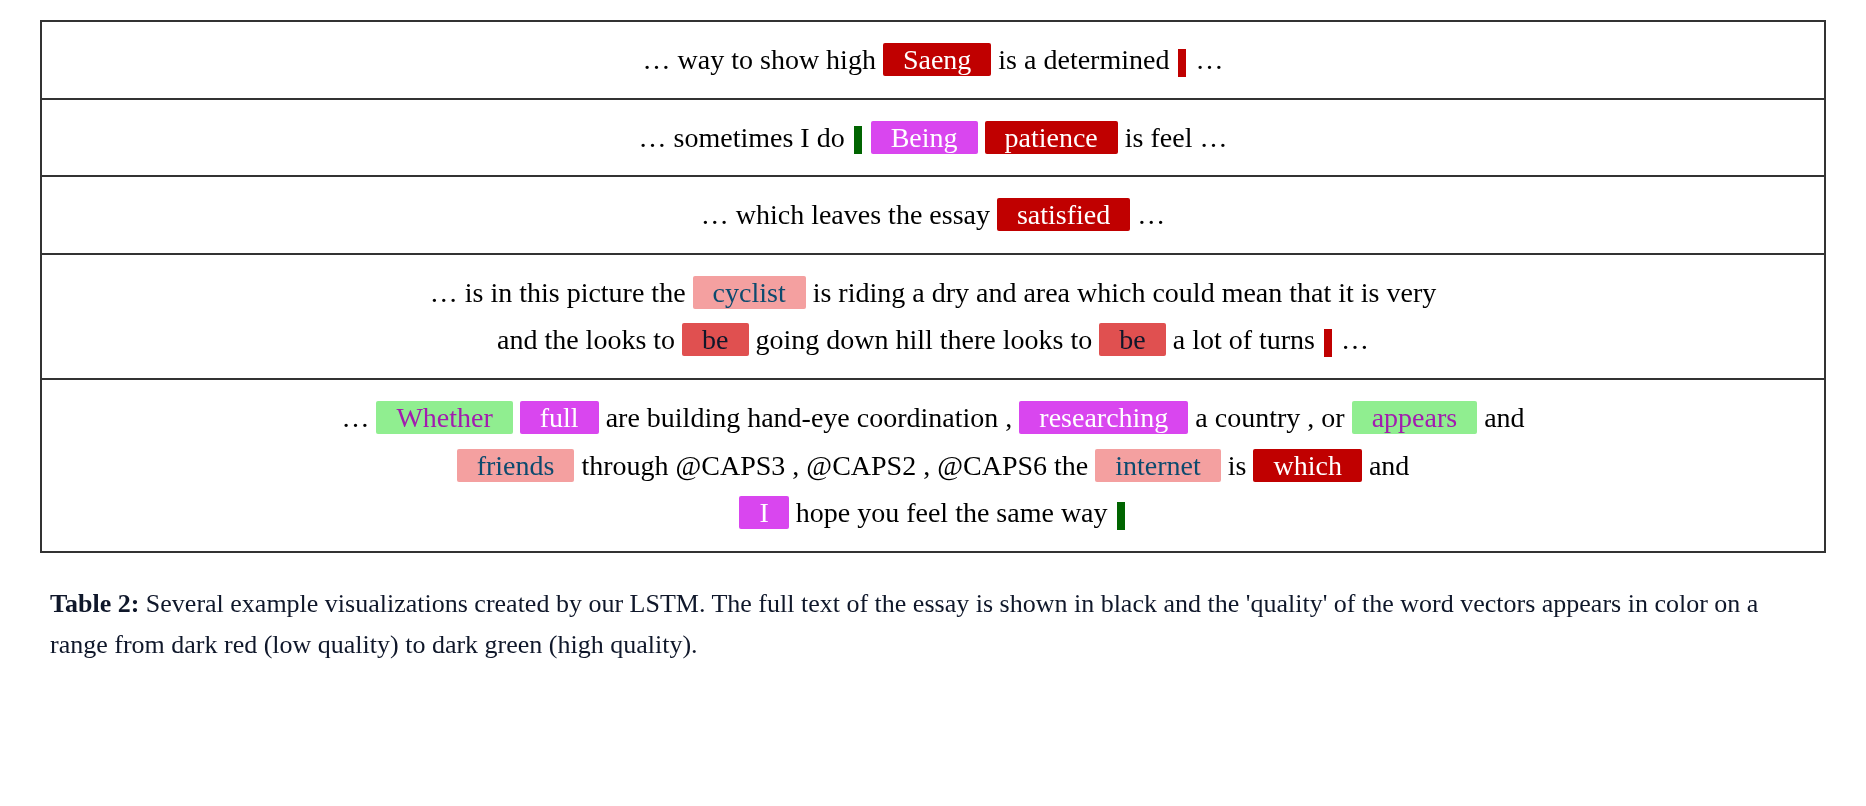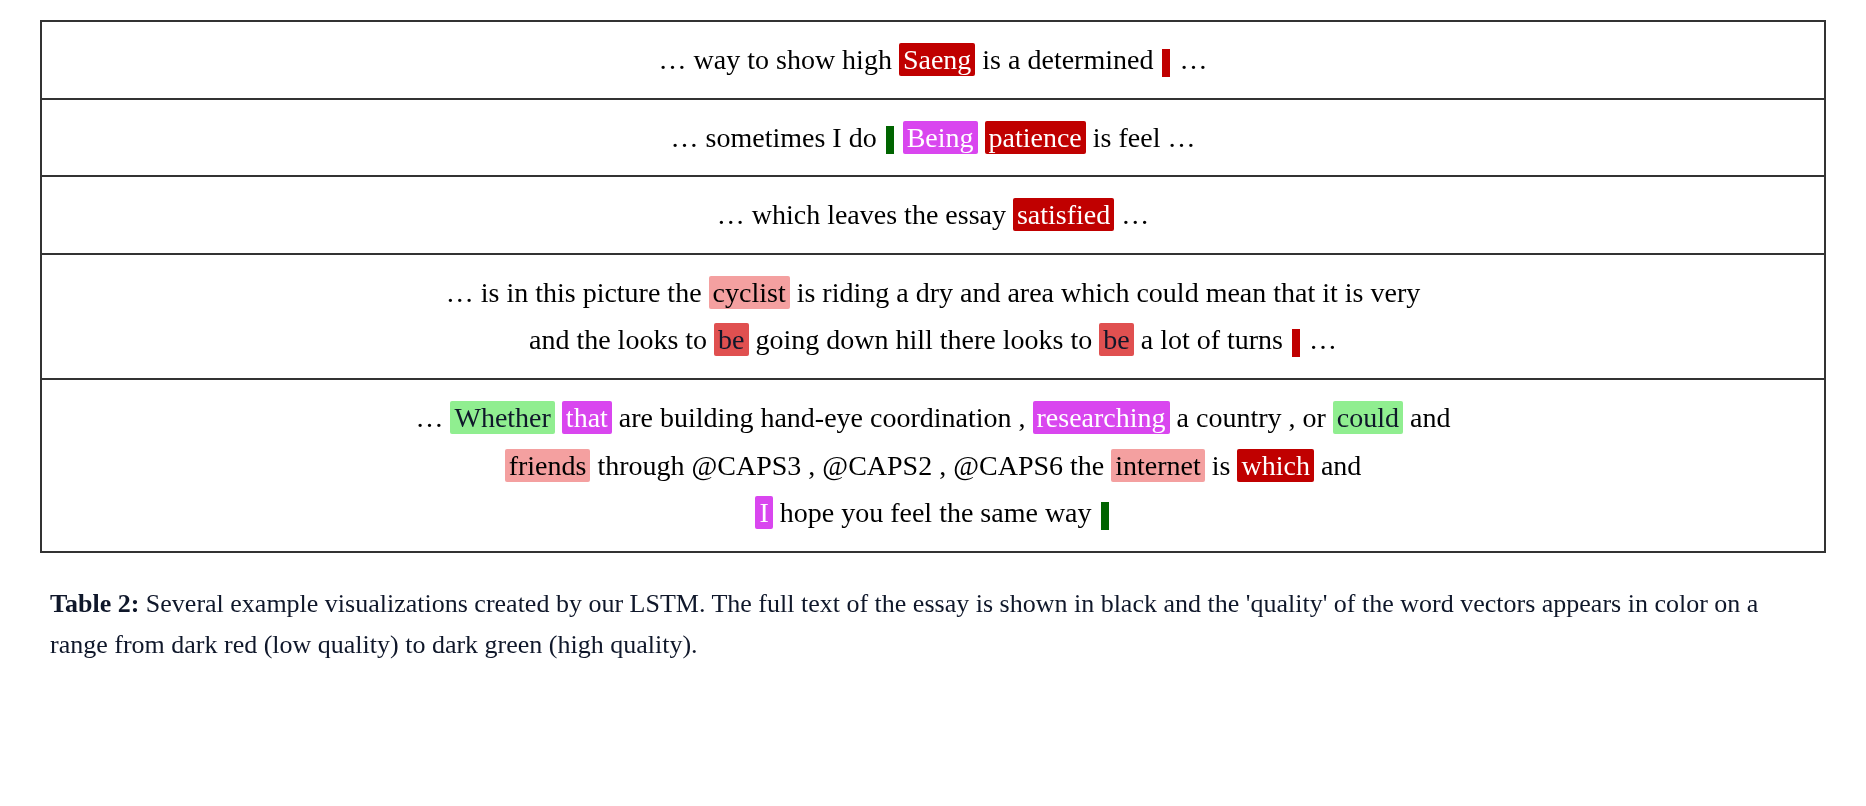--- a/index.html
+++ b/index.html
@@ -19,28 +19,28 @@
     .table-row {
       border-bottom: 2px solid #333;
       padding: 14px 30px;
       text-align: center;
       line-height: 1.7;
     }
     .table-row:last-child {
       border-bottom: none;
     }
     .highlight {
-      padding: 1px 4px;
+      padding: 1px 20px;
       border-radius: 2px;
     }
     .red-dark { background-color: #c00000; color: #fff; }
     .red-medium { background-color: #e05050; color: #0f172a; }
-    .red-light { background-color: #f4a0a0; color: #000000; }
+    .red-light { background-color: #f4a0a0; color: #0c4a6e; }
     .green-dark { background-color: #d946ef; color: #fff; }
-    .green-light { background-color: #90ee90; color: #0f172a; }
+    .green-light { background-color: #90ee90; color: #a21caf; }
     .inline-bar-red {
       display: inline-block;
       width: 8px;
       height: 28px;
       background-color: #c00000;
       vertical-align: middle;
       margin: 0 2px;
     }
     .inline-bar-green {
       display: inline-block;
@@ -77,21 +77,21 @@
     <span>… which leaves the essay </span><span class="highlight red-dark">satisfied</span><span> …</span>
   </div>
 
   <div class="table-row">
     <div>… is in this picture the <span class="highlight red-light">cyclist</span> is riding a dry and area which could mean that it is very</div>
     <div>and the looks to <span class="highlight red-medium">be</span> going down hill there looks to <span class="highlight red-medium">be</span> a lot of turns <span class="inline-bar-red"></span> …</div>
   </div>
 
 
   <div class="table-row">
-    <div>… <span class="highlight green-light">Whether</span> <span class="highlight green-dark">that</span> are building hand-eye coordination , <span class="highlight green-dark">researching</span> a country , or <span class="highlight green-light">could</span> and</div>
+    <div>… <span class="highlight green-light">Whether</span> <span class="highlight green-dark">full</span> are building hand-eye coordination , <span class="highlight green-dark">researching</span> a country , or <span class="highlight green-light">appears</span> and</div>
     <div><span class="highlight red-light">friends</span> through @CAPS3 , @CAPS2 , @CAPS6 the <span class="highlight red-light">internet</span> is <span class="highlight red-dark">which</span> and</div>
     <div><span class="highlight green-dark">I</span> hope you feel the same way <span class="inline-bar-green"></span></div>
   </div>
 
 </div>
 
 <div class="caption">
   <span class="caption-label">Table 2:</span><span> Several example visualizations created by our LSTM. The full text of the essay is shown in black and the 'quality' of the word vectors appears in color on a range from dark red (low quality) to dark green (high quality).</span>
 </div>
 

